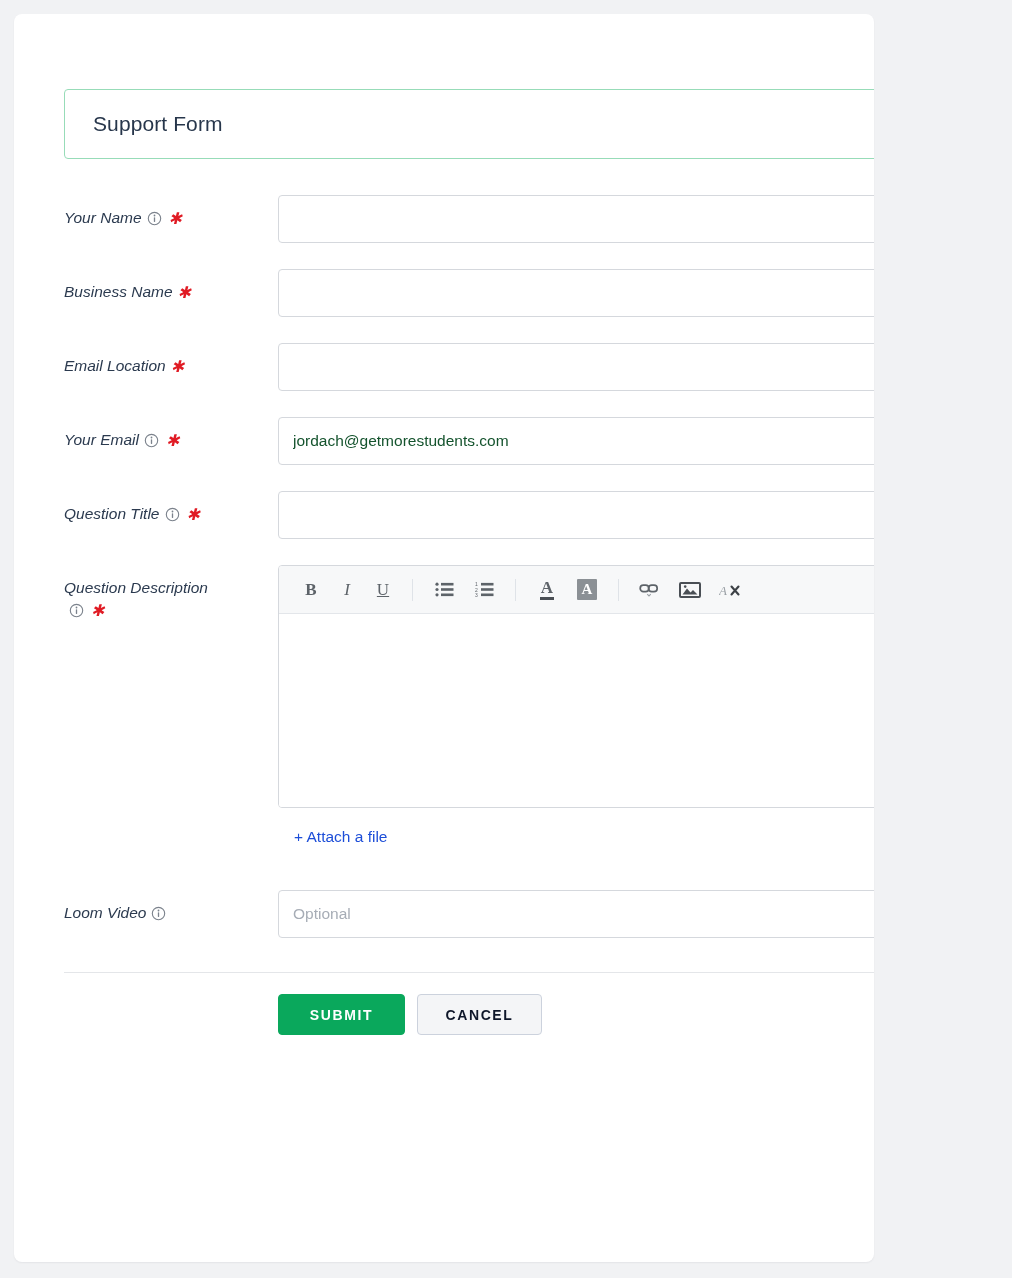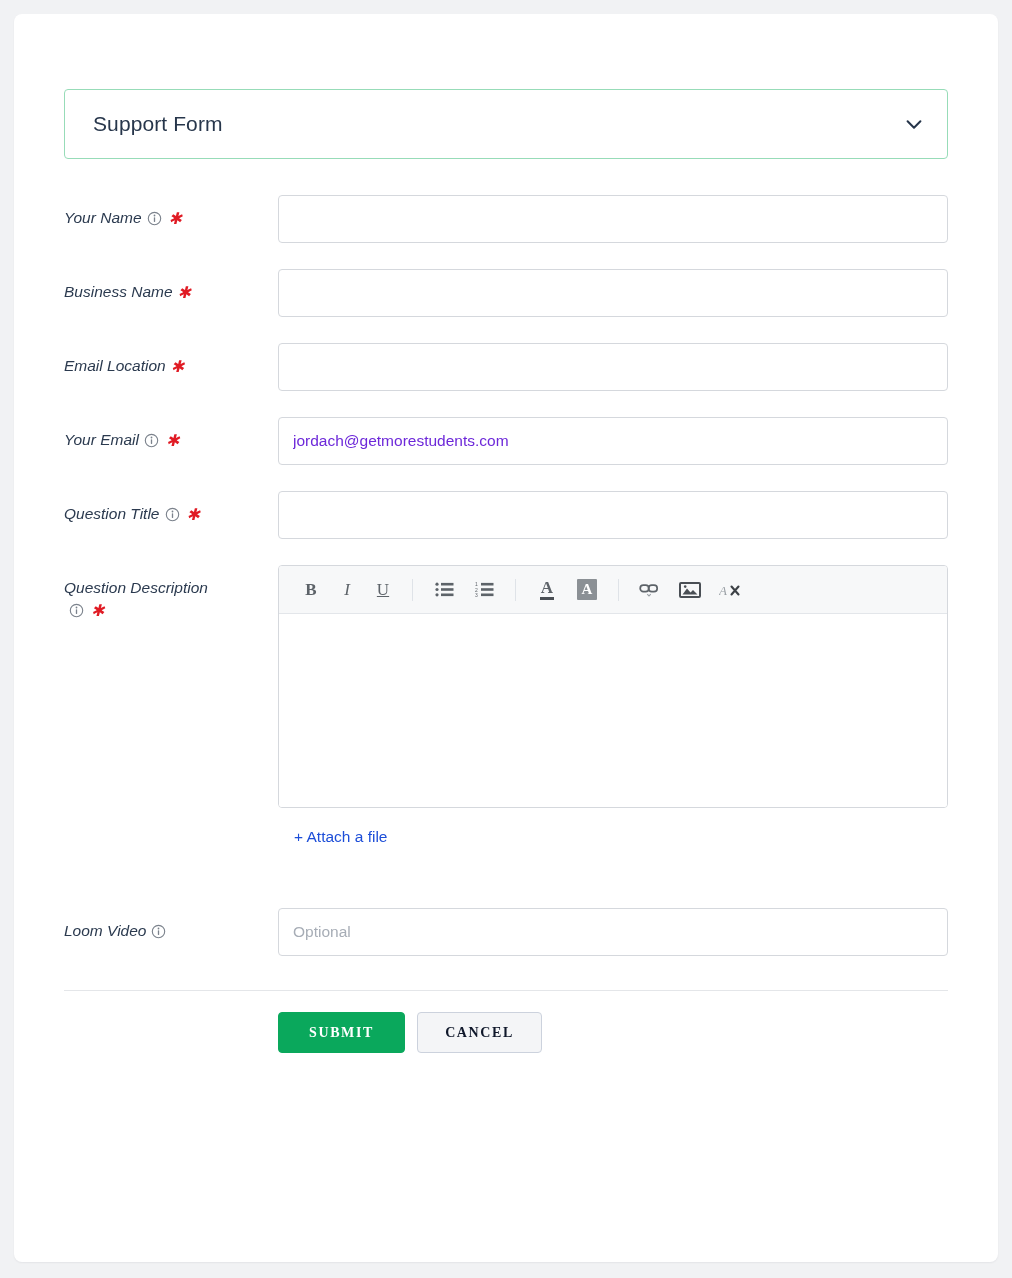--- a/index.html
+++ b/index.html
@@ -10,21 +10,21 @@
     width: 1012px;
     height: 1278px;
     background: #f1f2f4;
     font-family: "Liberation Sans", sans-serif;
     -webkit-font-smoothing: antialiased;
   }
   .page-card {
     position: absolute;
     left: 14px;
     top: 14px;
-    width: 984px;
+    width: 860px;
     height: 1248px;
     background: #ffffff;
     border-radius: 8px;
     box-shadow: 0 1px 2px rgba(16,24,40,0.06);
     overflow: hidden;
   }
   .form-inner {
     position: absolute;
     left: 50px;
     top: 75px;
@@ -93,21 +93,21 @@
   .field-control { flex: 1 1 auto; }
 
   .txt-input {
     display: block;
     width: 100%;
     height: 48px;
     box-sizing: border-box;
     padding: 0 14px;
     font-family: "Liberation Sans", sans-serif;
     font-size: 15.5px;
-    color: #6d28d9;
+    color: #14532d;
     background: #ffffff;
     border: 1px solid #d5d8dd;
     border-radius: 4px;
     outline: none;
   }
   .txt-input::placeholder { color: #a7adb6; }
 
   
   .editor {
     border: 1px solid #d5d8dd;
@@ -187,21 +187,21 @@
     height: 1px;
     background: #e4e6e9;
   }
   .footer-actions {
     display: flex;
     align-items: center;
     margin-top: 21px;
     padding-left: 214px;
   }
   .btn {
-    font-family: Liberation Serif, serif;
+    font-family: Liberation Sans, sans-serif;
     font-size: 14px;
     font-weight: bold;
     letter-spacing: 1.6px;
     border-radius: 4px;
     height: 41px;
     box-sizing: border-box;
     cursor: pointer;
     border: 1px solid transparent;
   }
   .btn-submit {
@@ -365,21 +365,21 @@
                   <path d="M12.5 4.5 L19.5 12.5 M19.5 4.5 L12.5 12.5" stroke="#3c4146" stroke-width="2.1" stroke-linecap="round"></path>
                 </svg>
             </div>
           </div>
           <div class="editor-body"></div>
         </div>
         <span class="attach-link">+ Attach a file</span>
       </div>
     </div>
 
-    <div class="field-row" style="margin-top:62px;">
+    <div class="field-row" style="margin-top:44px;">
       <div class="field-label">
         <span class="lbl-inline"><span>Loom Video</span><span class="info-icon"><svg viewBox="0 0 16 16" width="15" height="15">
                 <circle cx="8" cy="8" r="6.6" fill="none" stroke="#7b828c" stroke-width="1.2"></circle>
                 <circle cx="8" cy="4.8" r="0.95" fill="#7b828c"></circle>
                 <rect x="7.3" y="6.6" width="1.4" height="5" rx="0.5" fill="#7b828c"></rect>
               </svg></span></span>
       </div>
       <div class="field-control">
         <input class="txt-input" type="text" placeholder="Optional" style="">
       </div>

